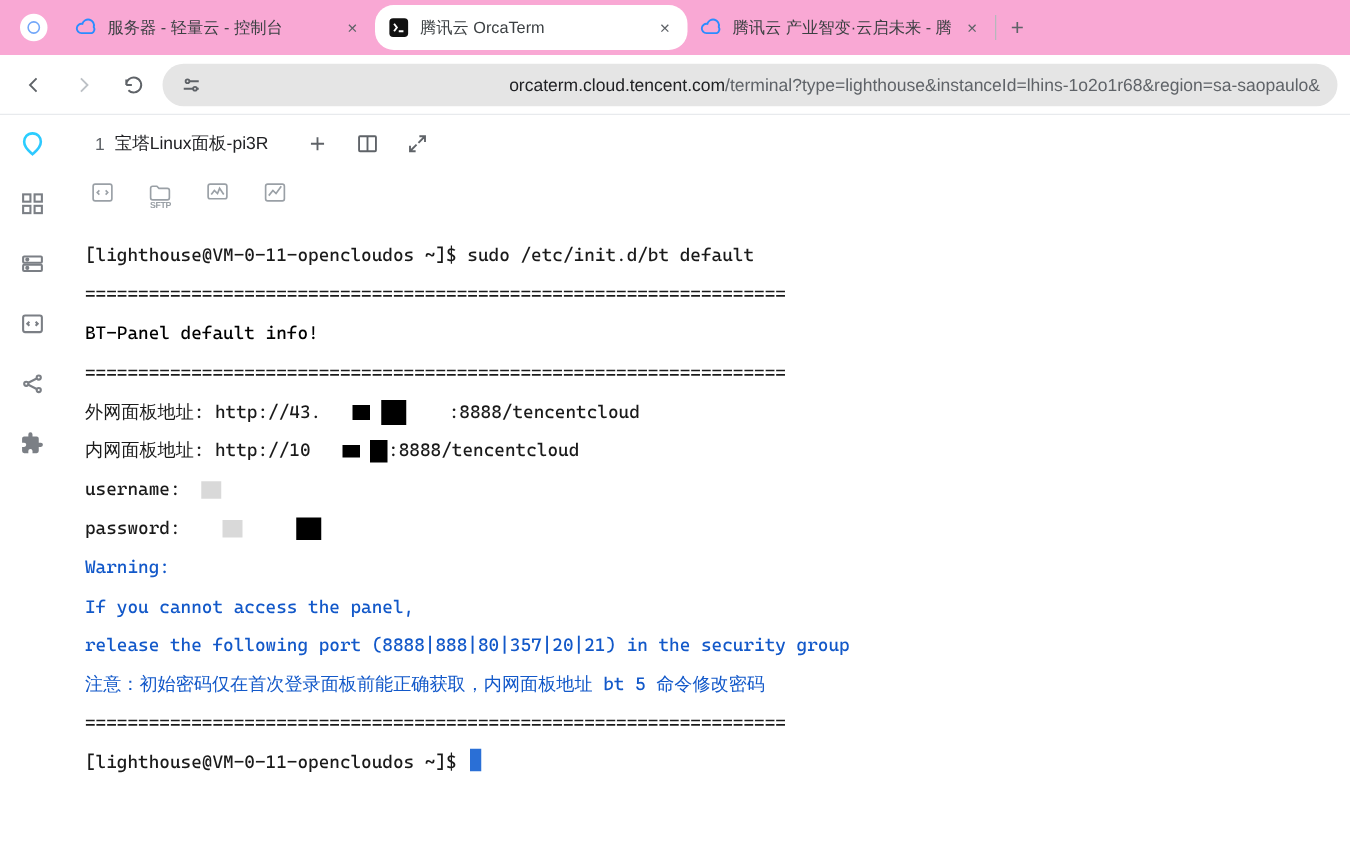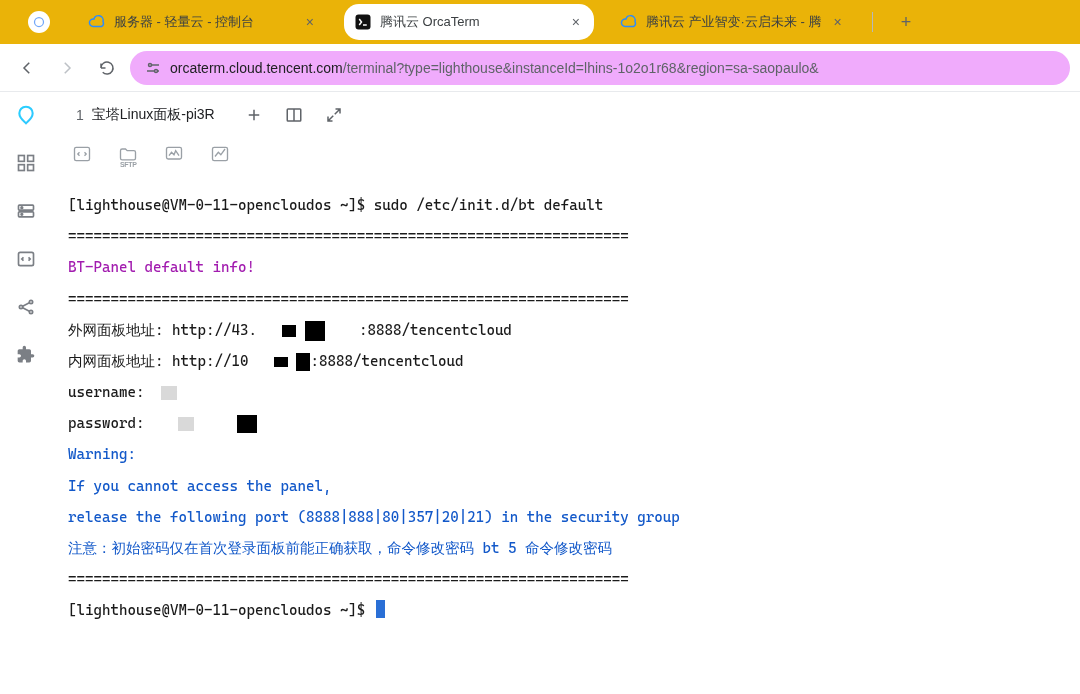--- a/index.html
+++ b/index.html
@@ -10,23 +10,23 @@
     color: #202124;
     width: 1080px;
     height: 694px;
     overflow: hidden;
   }
   
   .tab-strip {
     display: flex;
     align-items: center;
     height: 44px;
-    background: #eab308;
-    padding-left: 24px;
-    gap: 16px;
+    background: #f9a8d4;
+    padding-left: 12px;
+    gap: 0;
   }
   .brow-circle {
     width: 22px; height: 22px;
     border-radius: 50%;
     background: #fff;
     margin: 0 12px 0 4px;
     display:flex;align-items:center;justify-content:center;
     color:#8ab4f8;font-size:11px;
   }
   .brow-circle svg{width:12px;height:12px}
@@ -65,28 +65,29 @@
   .nav-ico {
     width:34px; height:34px; display:flex;align-items:center;justify-content:center;
     color:#5f6368; border-radius:50%; cursor:pointer;
   }
   .nav-ico.disabled{color:#bdc1c6;cursor:default;}
   .nav-ico svg{width:18px;height:18px;stroke:currentColor;}
   .addr-box {
     flex:1;
     display:flex;
     align-items:center;
-    background:#f0abfc;
+    background:#e5e5e5;
     border-radius:20px;
     height:34px;
     padding:0 14px;
     gap:8px;
     color:#202124;
     font-size:14px;
     overflow:hidden;
+    justify-content:space-between;
   }
   .addr-box .lock{color:#5f6368;display:flex;align-items:center;}
   .addr-box .url-host{color:#202124;}
   .addr-box .url-path{color:#5f6368;}
   .addr-box .urltext{white-space:nowrap;overflow:hidden;display:flex;}
   
   .page {
     display:flex;
     height: calc(694px - 44px - 48px);
     background:#fff;
@@ -145,21 +146,21 @@
     flex:1;
     padding:14px 16px 10px 16px;
     font-family: "Cascadia Mono","Consolas","Menlo",monospace;
     font-size:14.5px;
     line-height:2.15;
     color:#1a1a1a;
     white-space:pre;
     overflow:hidden;
     position:relative;
   }
-  .terminal .green{color:#a21caf;}
+  .terminal .green{color:#000000;}
   .terminal .blue{color:#1258c9;}
   .terminal .redblock{
     display:inline-block;background:#000;vertical-align:middle;
   }
   .terminal .cursor{
     display:inline-block;width:9px;height:18px;background:#2a6fd6;vertical-align:-3px;margin-left:2px;
   }
 </style>
 </head>
 <body>
@@ -346,17 +347,17 @@
 <span>==================================================================</span>
 <span class="green">BT-Panel default info!</span>
 <span>==================================================================</span>
 <span>外网面板地址: http://43.</span>   <span class="redblock" style="width:14px;height:12px"></span> <span class="redblock" style="width:20px;height:20px"></span>    <span>:8888/tencentcloud</span>
 <span>内网面板地址: http://10</span>   <span class="redblock" style="width:14px;height:10px"></span> <span class="redblock" style="width:14px;height:18px"></span><span>:8888/tencentcloud</span>
 <span>username:</span>  <span class="redblock" style="width:16px;height:14px;opacity:.15"></span>
 <span>password:</span>    <span class="redblock" style="width:16px;height:14px;opacity:.15"></span>     <span class="redblock" style="width:20px;height:18px"></span>
 <span class="blue">Warning:</span>
 <span class="blue">If you cannot access the panel,</span>
 <span class="blue">release the following port (8888|888|80|357|20|21) in the security group</span>
-<span class="blue"><span>注意：初始密码仅在首次登录面板前能正确获取，命令修改密码 </span><span>bt 5</span><span> 命令修改密码</span></span>
+<span class="blue"><span>注意：初始密码仅在首次登录面板前能正确获取，内网面板地址 </span><span>bt 5</span><span> 命令修改密码</span></span>
 <span>==================================================================</span>
 <span>[lighthouse@VM-0-11-opencloudos ~]$ </span><span class="cursor"></span></div>
   </div>
 </div>
 
 </body></html>

